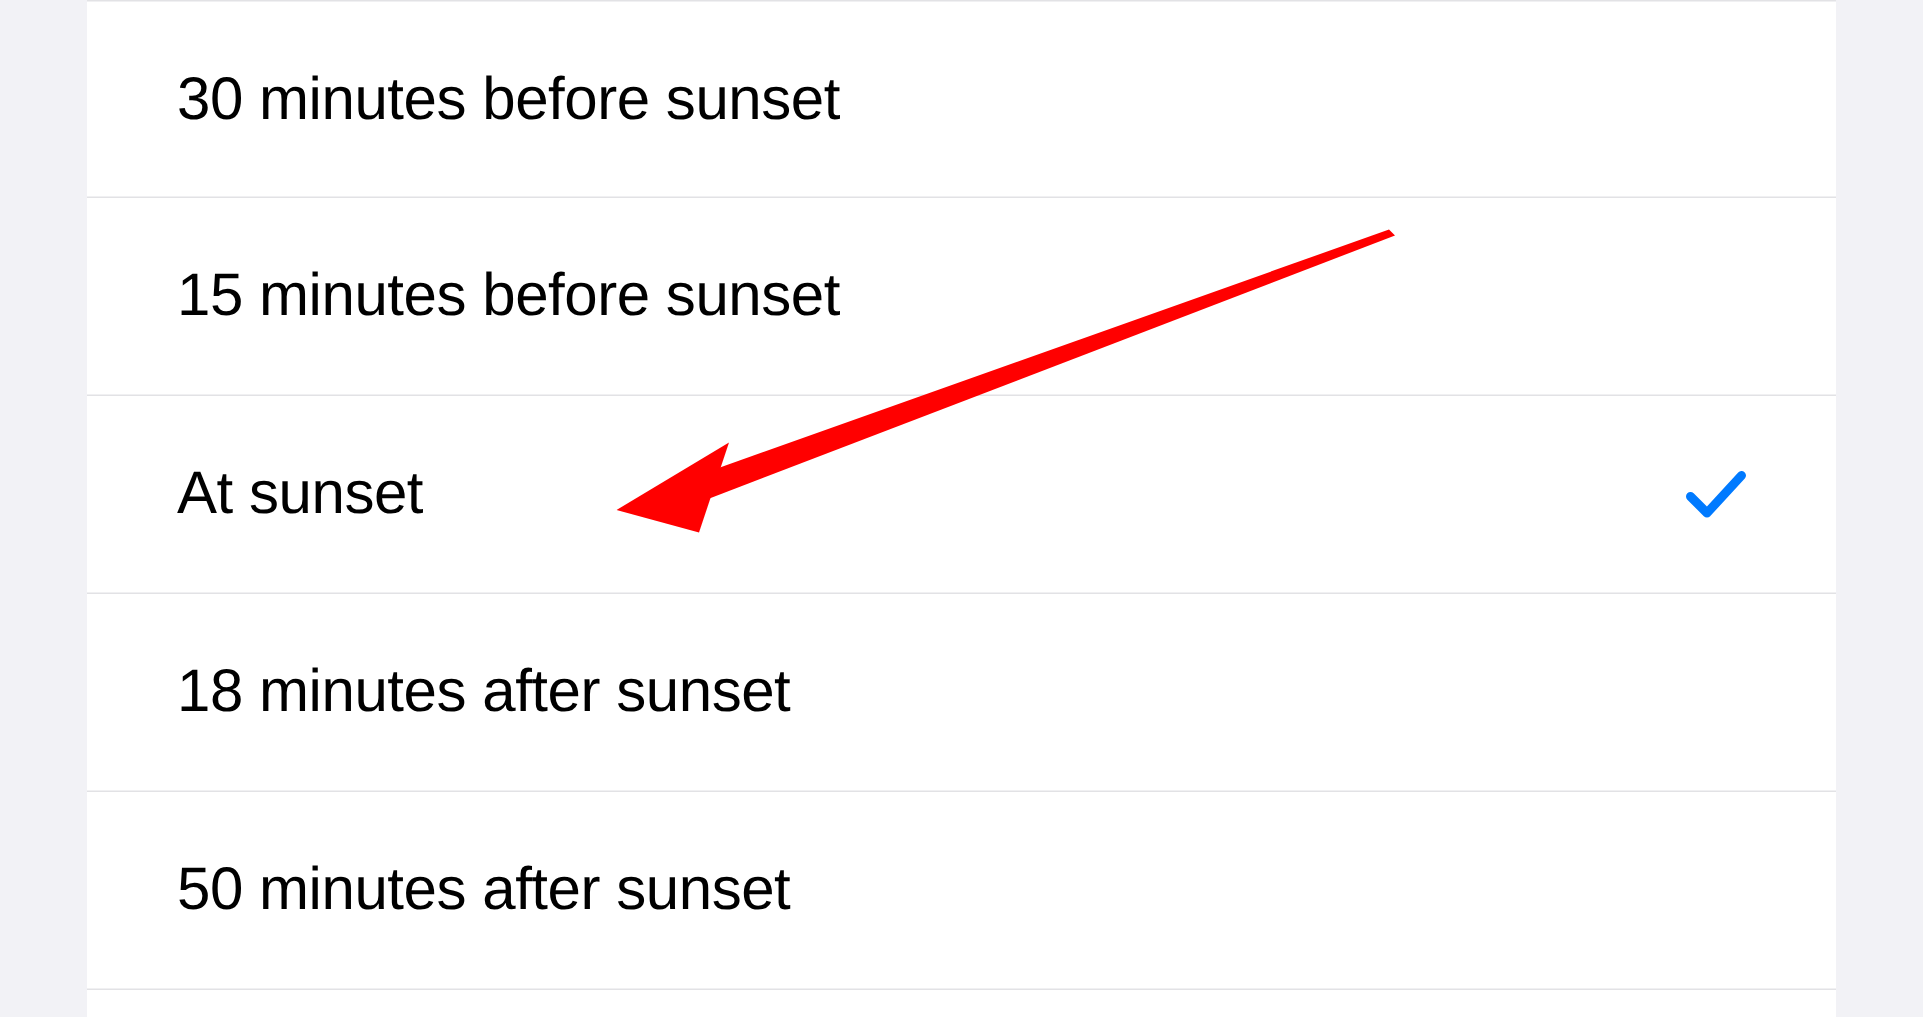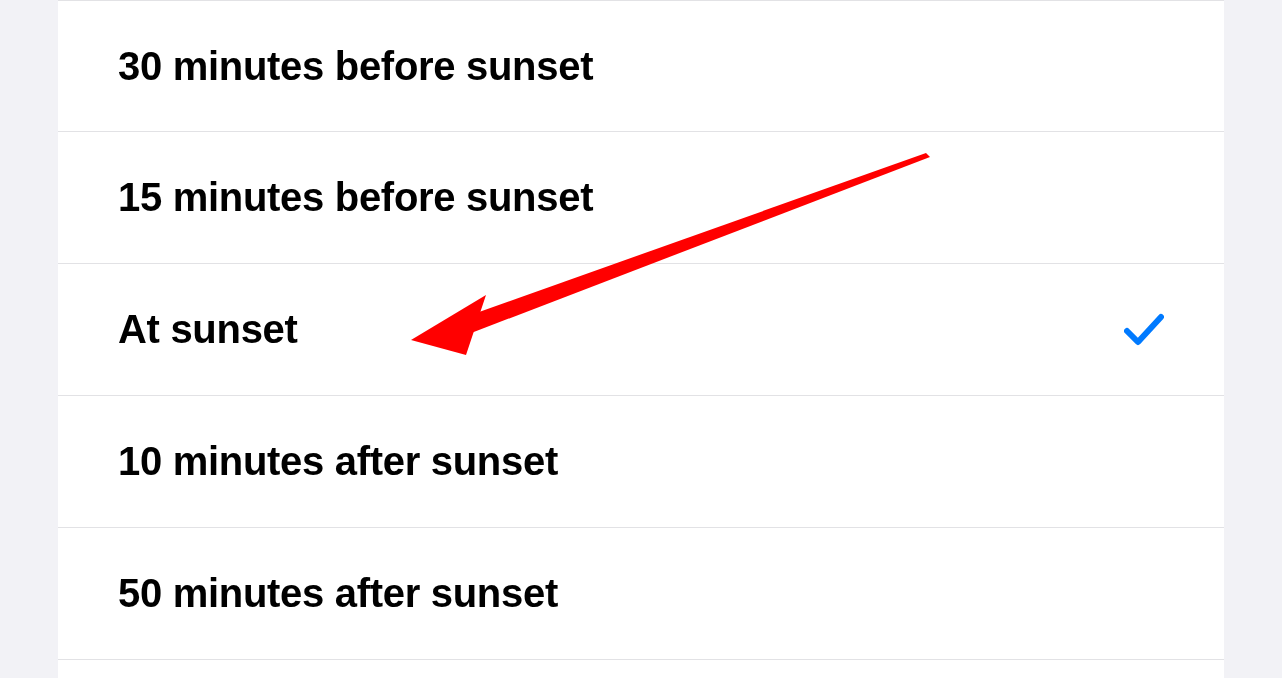--- a/index.html
+++ b/index.html
@@ -18,21 +18,20 @@
     .panel {
       position: absolute;
       left: 58px;
       top: 0;
       width: 1166px;
       height: 678px;
       background-color: #ffffff;
     }
     .list {
       width: 100%;
-      font-weight: bold;
     }
     .row {
       display: flex;
       align-items: center;
       justify-content: space-between;
       height: 132px;
       padding-left: 60px;
       padding-right: 60px;
       border-bottom: 1px solid #e2e2e5;
       cursor: pointer;
@@ -83,21 +82,21 @@
     <div class="row">
       <span class="row-label">At sunset</span>
       <span class="checkmark">
         <svg viewBox="0 0 40 36">
           <path d="M 3 19 L 14 30 L 37 5" stroke="#007aff" stroke-width="6" fill="none" stroke-linecap="round" stroke-linejoin="round"></path>
         </svg>
       </span>
     </div>
 
     <div class="row">
-      <span class="row-label">10 minutes after sunset</span>
+      <span class="row-label">18 minutes after sunset</span>
     </div>
 
     <div class="row">
       <span class="row-label">50 minutes after sunset</span>
     </div>
 
   </div>
 
   <svg class="arrow-annotation" viewBox="0 0 520 210">
     <defs>

